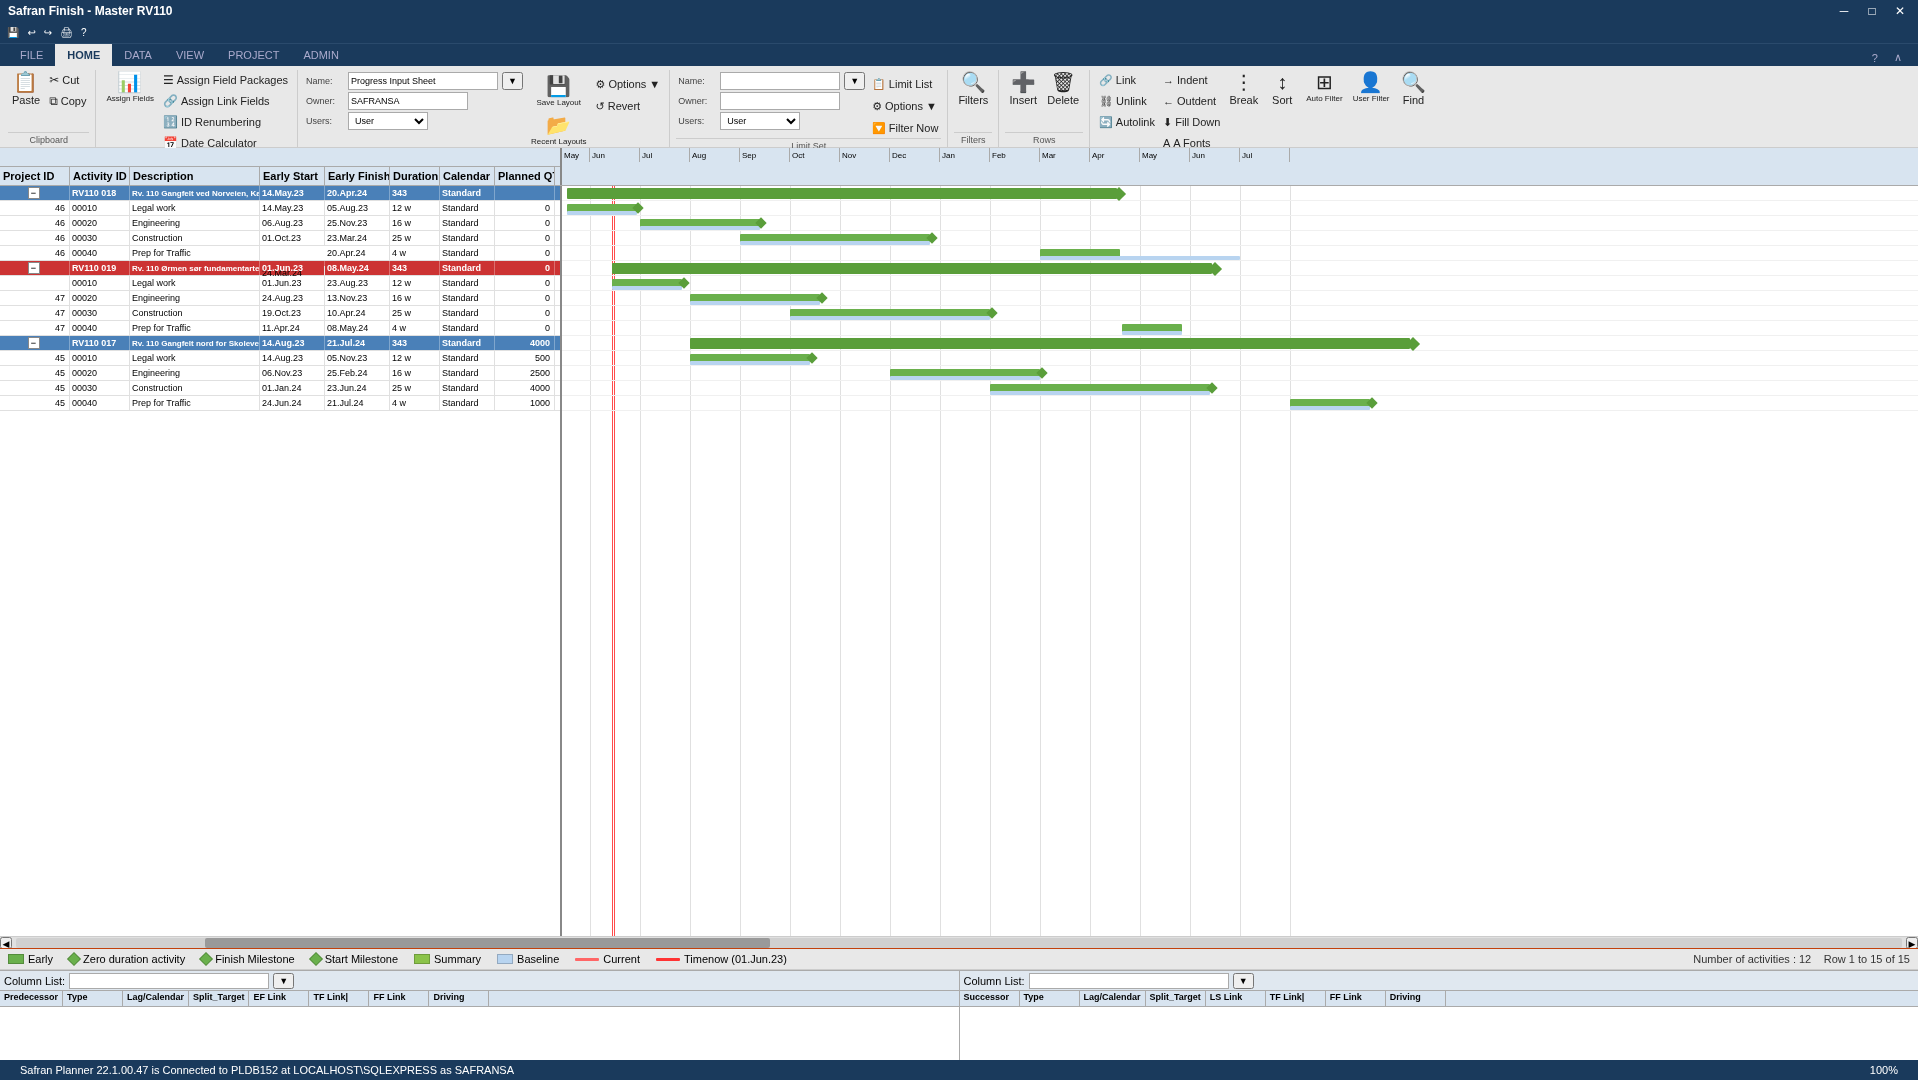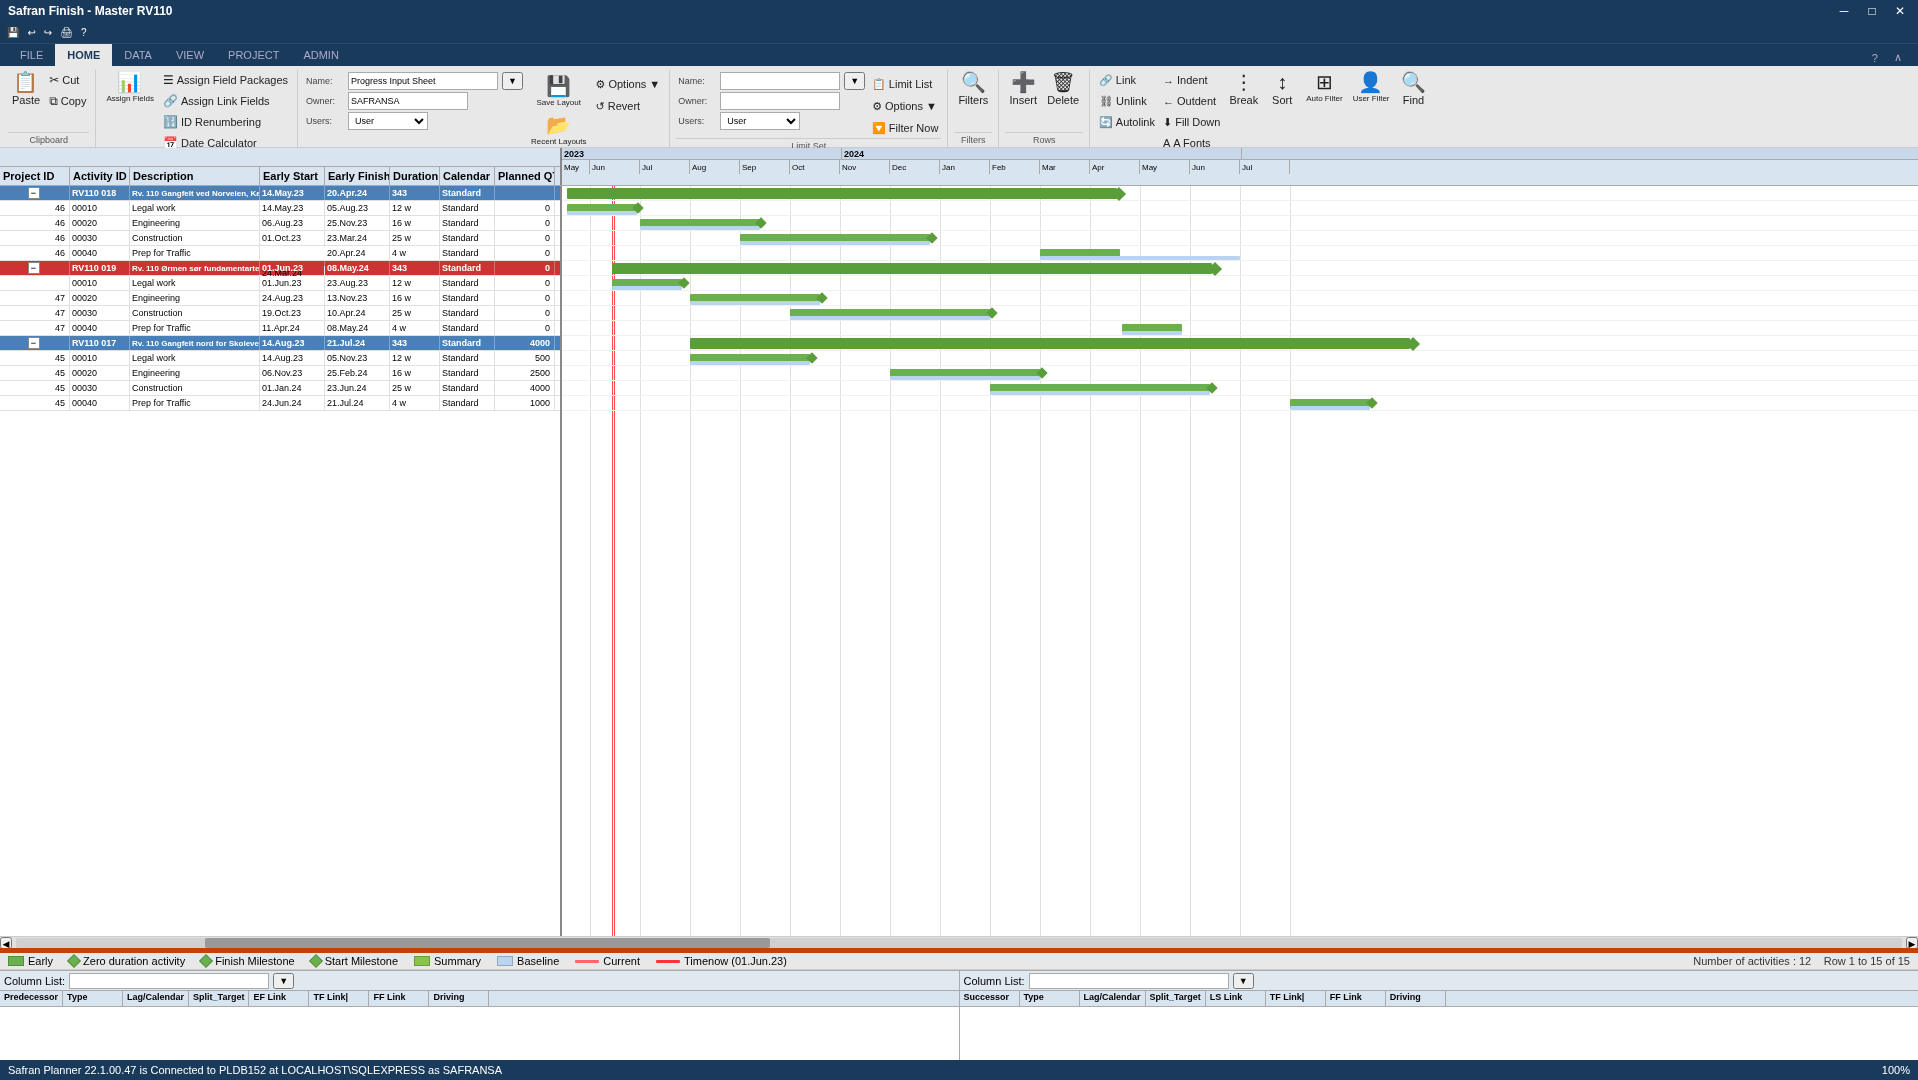--- a/index.html
+++ b/index.html
@@ -285,21 +285,21 @@
       cursor: pointer;
       margin-right: 2px;
       color: #333;
       flex-shrink: 0;
     }
 
     
     #legend-bar {
       height: 22px;
       background: #e8e8e8;
-      border-top: 5px solid #c2410c;
+      border-top: 1px solid #c2410c;
       border-bottom: 1px solid #ccc;
       display: flex;
       align-items: center;
       padding: 0 8px;
       gap: 16px;
       font-size: 9px;
       overflow: hidden;
     }
     .legend-item {
       display: flex;
@@ -318,21 +318,21 @@
     }
     .legend-right { margin-left: auto; font-size: 9px; color: #333; }
 
     
     #status-bar {
       height: 20px;
       background: #1a3a5c;
       color: white;
       display: flex;
       align-items: center;
-      padding: 0 8px;
+      padding: 0 20px;
       font-size: 9px;
       justify-content: space-between;
     }
 
     
     #bottom-panels {
       height: 90px;
       display: flex;
       border-top: 1px solid #aaa;
       background: #f8f8f8;
@@ -690,24 +690,20 @@
         <div style="width:130px;">Description</div>
         <div style="width:65px;">Early Start</div>
         <div style="width:65px;">Early Finish</div>
         <div style="width:50px;">Duration</div>
         <div style="width:55px;">Calendar</div>
         <div style="width:60px;">Planned QTY</div>
       </div>
     </div>
     <div class="gantt-right-header">
 
-      <div class="gantt-time-top">
-        <div class="time-cell time-cell-month" style="width:280px;">2023</div>
-        <div class="time-cell time-cell-month" style="width:400px;">2024</div>
-      </div>
 
       <div class="gantt-time-bottom" style="overflow:hidden;">
         <div class="time-cell" style="width:28px;">May</div>
         <div class="time-cell" style="width:50px;">Jun</div>
         <div class="time-cell" style="width:50px;">Jul</div>
         <div class="time-cell" style="width:50px;">Aug</div>
         <div class="time-cell" style="width:50px;">Sep</div>
         <div class="time-cell" style="width:50px;">Oct</div>
         <div class="time-cell" style="width:50px;">Nov</div>
         <div class="time-cell" style="width:50px;">Dec</div>

